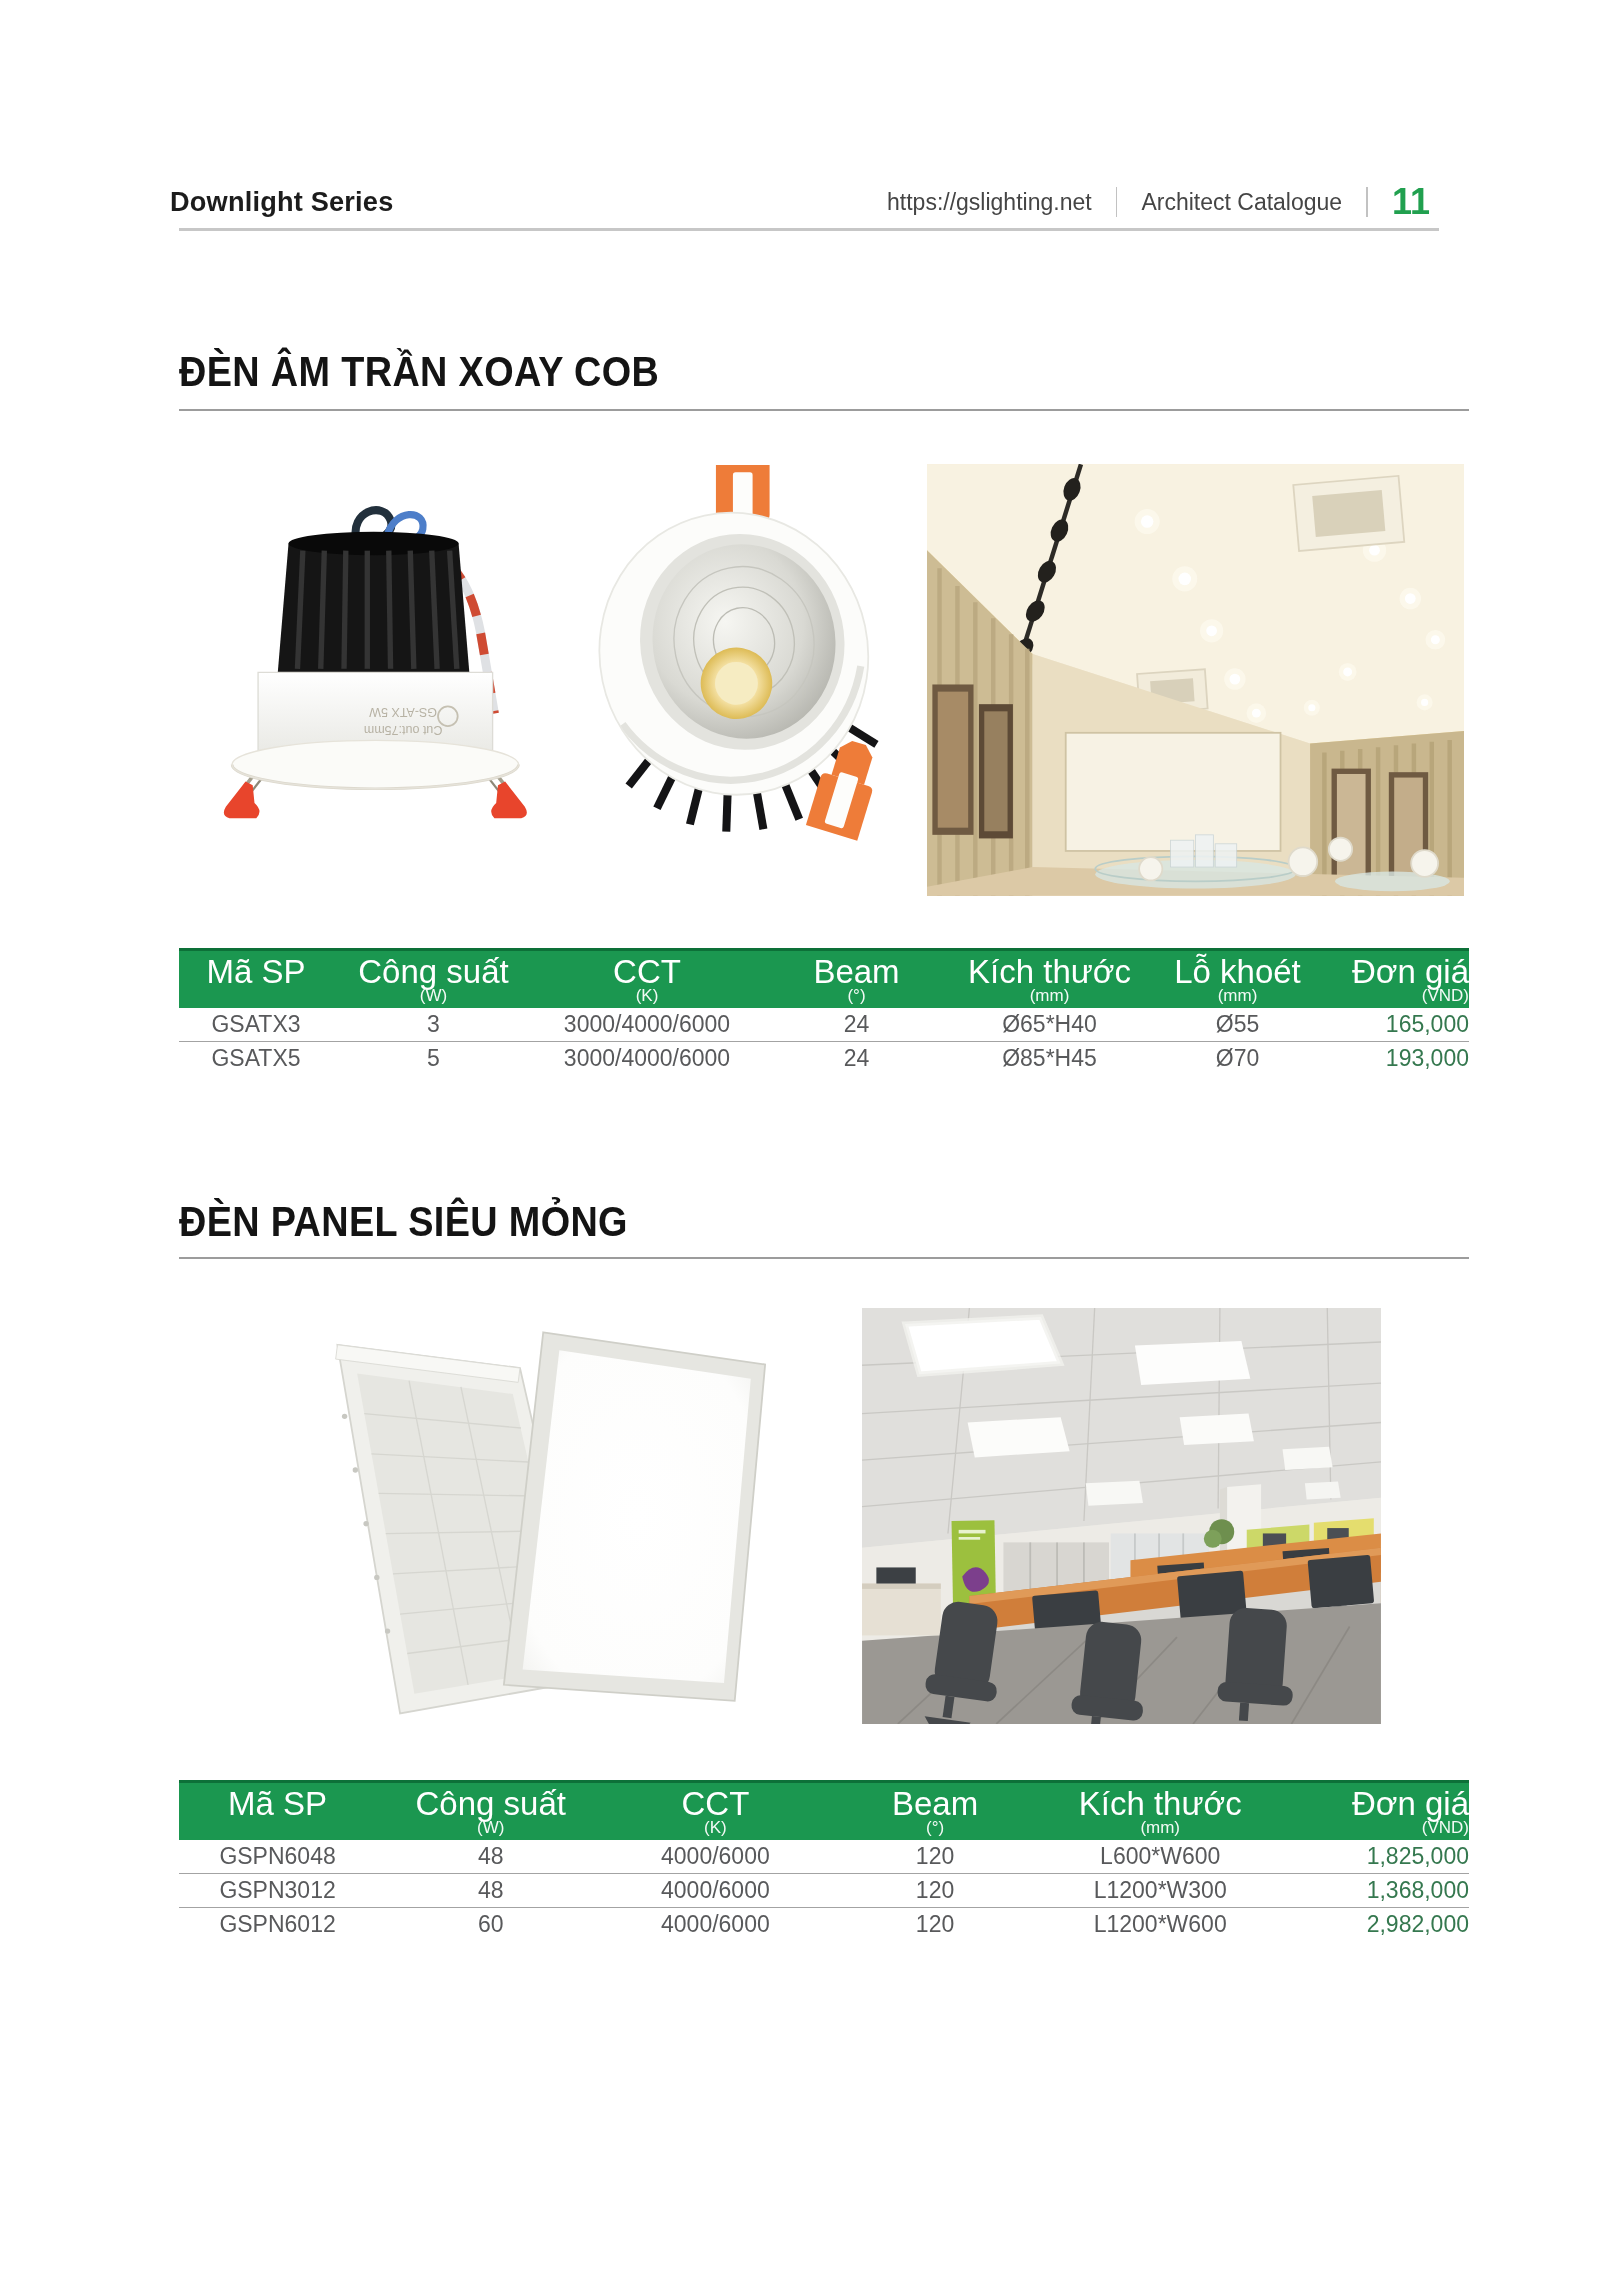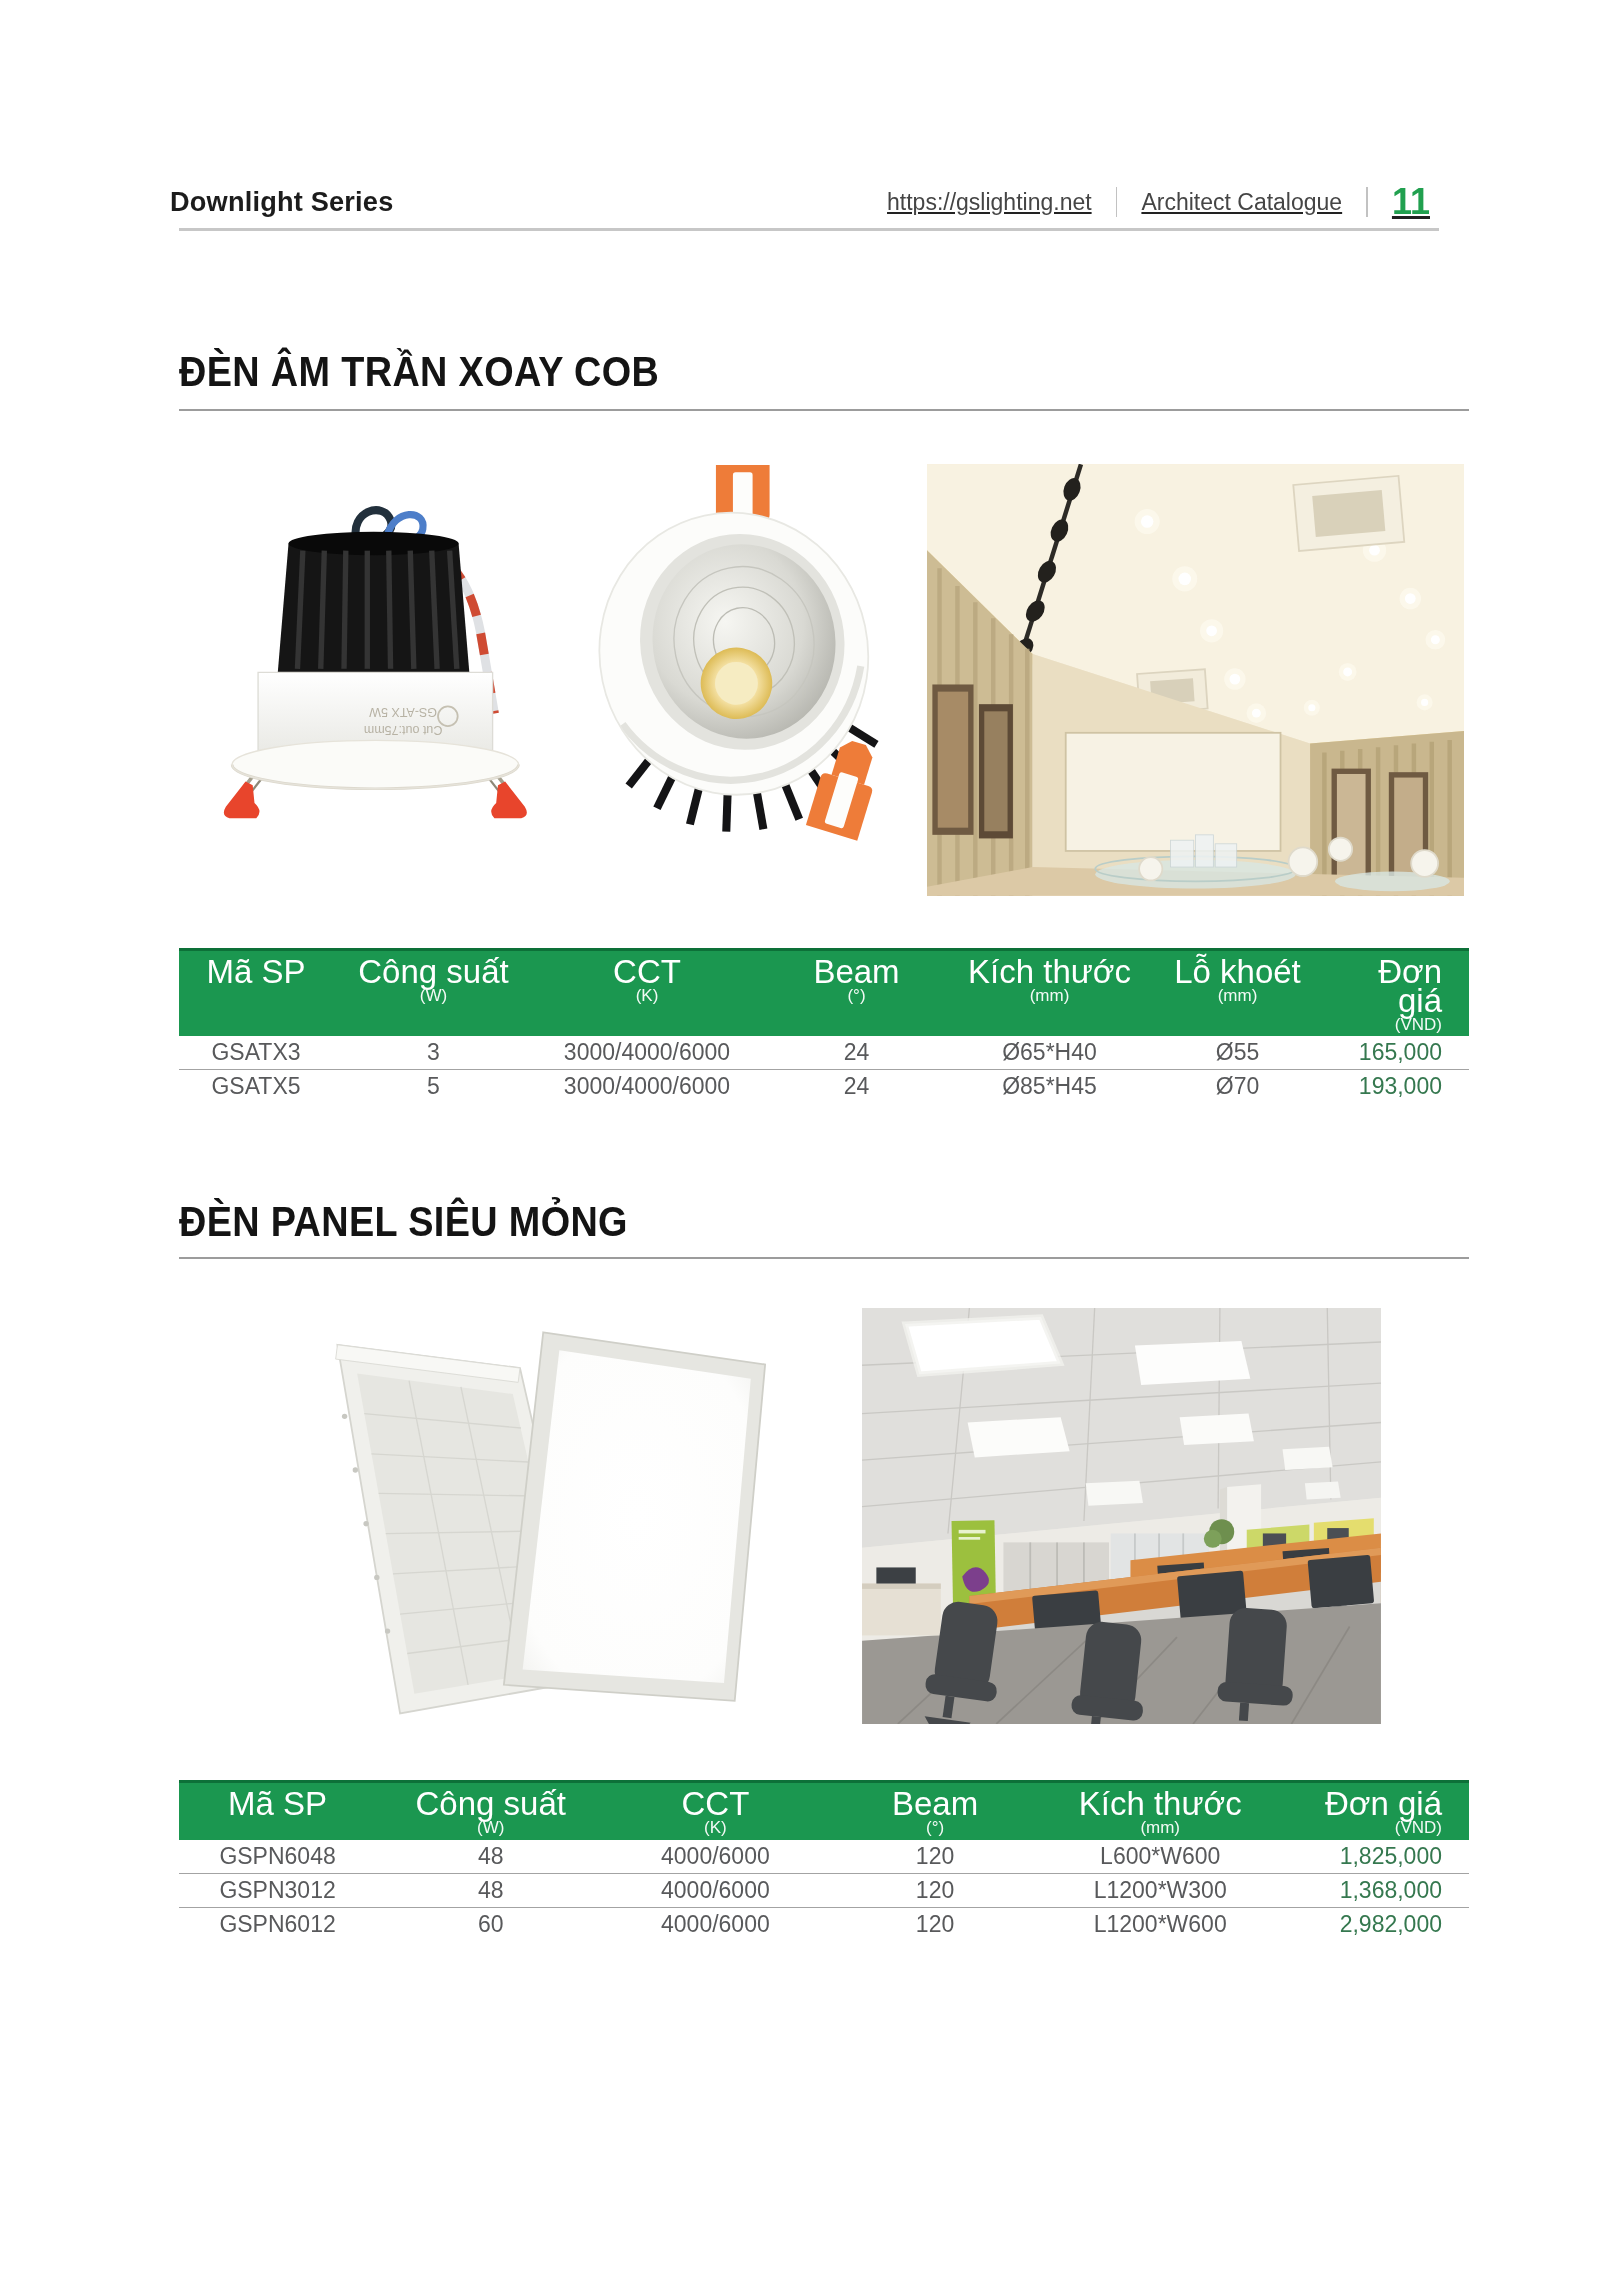--- a/index.html
+++ b/index.html
@@ -3,39 +3,39 @@
 <meta charset="utf-8">
 <style>
   html,body{margin:0;padding:0;background:#ffffff;}
   .page{
     position:relative;width:1620px;height:2293px;background:#ffffff;overflow:hidden;
     font-family:"Liberation Sans","DejaVu Sans",sans-serif;color:#222;
   }
   
   .hdr{position:absolute;left:170px;top:177px;width:1260px;height:50px;display:flex;align-items:center;justify-content:space-between;}
   .hdr-title{font-size:28px;font-weight:700;color:#1c1c1c;letter-spacing:0.2px;transform:scaleX(.97);transform-origin:left center;}
-  .hdr-right{display:flex;align-items:center;gap:24px;text-decoration:underline;}
+  .hdr-right{display:flex;align-items:center;gap:24px;}
   .hdr-link,.hdr-cat{font-size:23px;color:#454545;}
   .hdr-sep{width:1.8px;height:30px;background:#c2c2c2;}
   .hdr-page{font-size:36px;font-weight:700;color:#21a04f;line-height:1;}
   .hdr-rule{position:absolute;left:179px;top:228px;width:1260px;height:2.7px;background:#c7c7c7;}
   
   .sec-title{position:absolute;left:179px;font-size:43px;font-weight:700;color:#141414;letter-spacing:0.4px;transform:scaleX(.88);transform-origin:left center;white-space:nowrap;}
   .sec-rule{position:absolute;left:179px;width:1290px;height:1.8px;background:#9c9c9c;}
   
   .spec{position:absolute;left:179px;width:1290px;border-collapse:collapse;table-layout:fixed;}
   .spec thead th{
     background:#1b9750;border-top:3.6px solid #0d7038;color:#ffffff;font-weight:400;
     vertical-align:top;height:58px;box-sizing:border-box;padding:6.3px 0 0 0;text-align:center;
   }
   .spec .h-label{font-size:33px;line-height:29px;}
   .spec .h-unit{font-size:17px;line-height:20.6px;min-height:20.6px;color:#f2faf5;}
   .spec tbody td{font-size:23px;color:#58595b;text-align:center;height:33px;vertical-align:middle;padding:0;}
   .spec tbody tr:not(:last-child) td{border-bottom:1.8px solid #a3a3a3;}
-  .spec th.right,.spec td.right{text-align:right;padding-right:27px;}
+  .spec th.right,.spec td.right{text-align:right;}
   .spec td.price{color:#35784f;}
   .cols7 th:nth-child(1){width:154px}.cols7 th:nth-child(2){width:201px}.cols7 th:nth-child(3){width:226px}
   .cols7 th:nth-child(4){width:193px}.cols7 th:nth-child(5){width:193px}.cols7 th:nth-child(6){width:183px}
   .cols7 th:nth-child(7){width:140px}
   .cols6 th:nth-child(1){width:197px}.cols6 th:nth-child(2){width:229px}.cols6 th:nth-child(3){width:220px}
   .cols6 th:nth-child(4){width:219px}.cols6 th:nth-child(5){width:231px}.cols6 th:nth-child(6){width:193px}
   
   .img-abs{position:absolute;}
 </style>
 </head>

